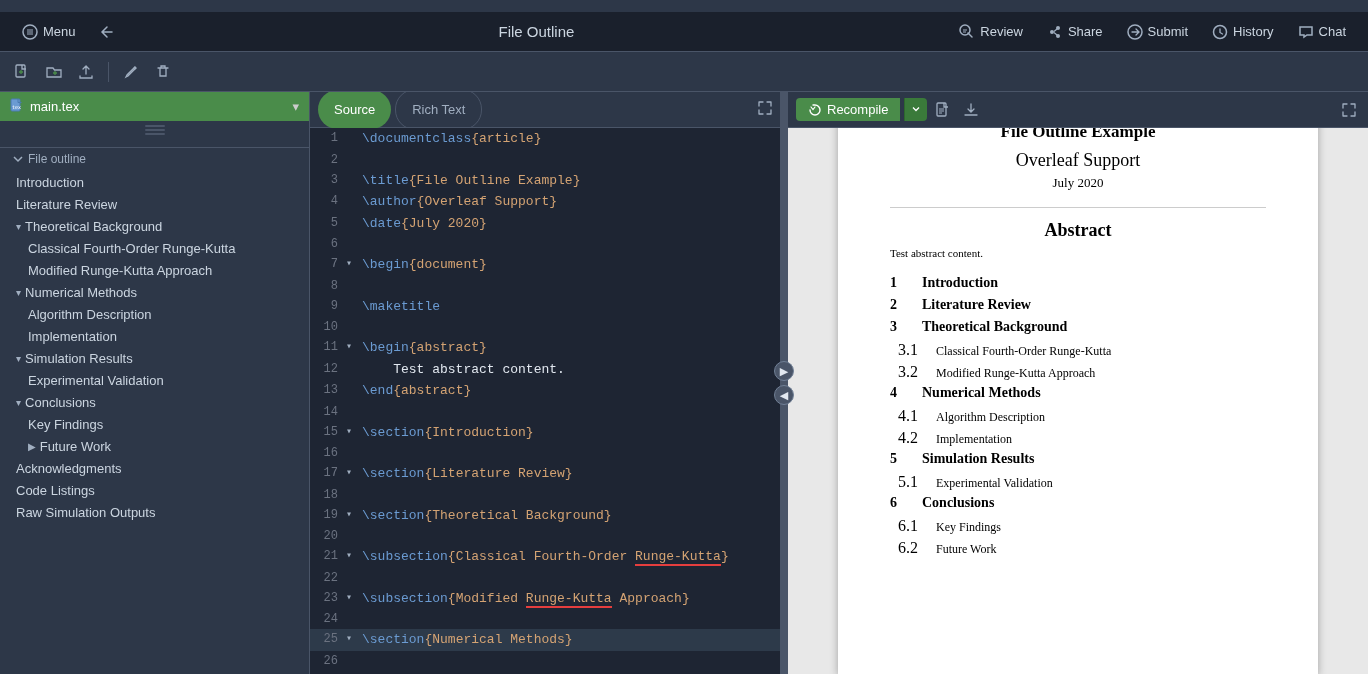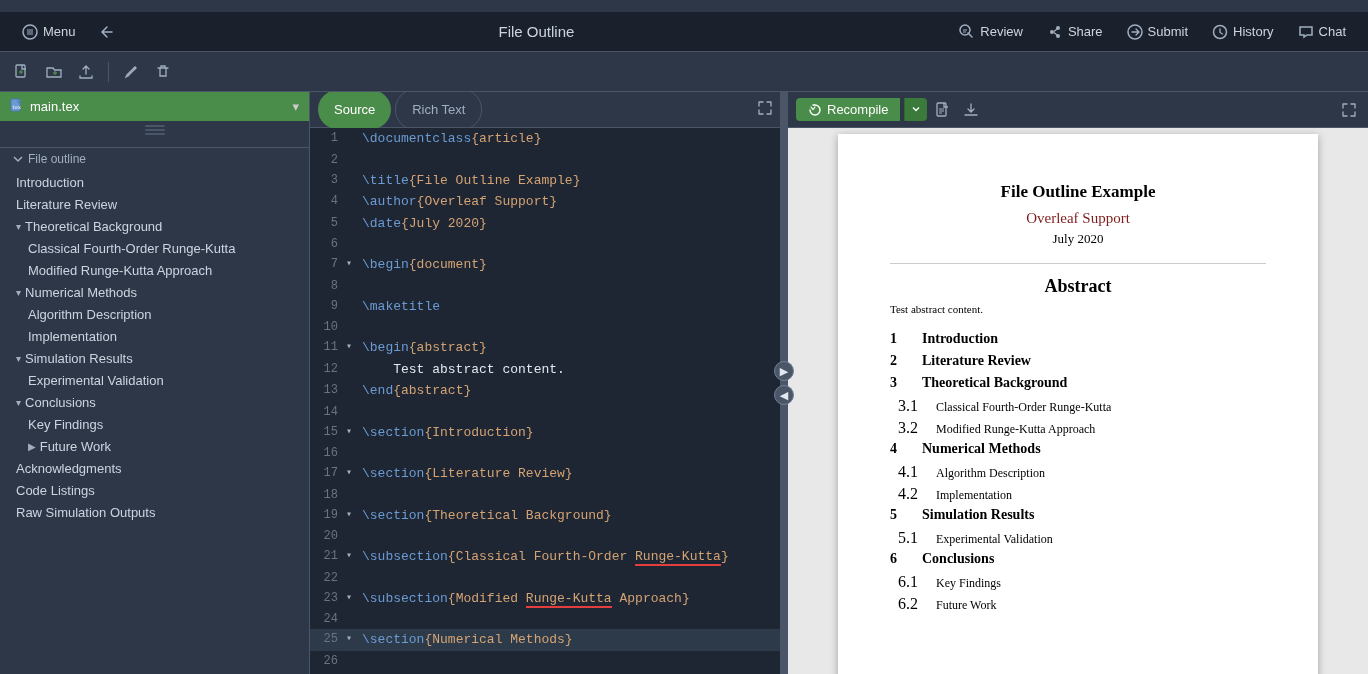--- a/index.html
+++ b/index.html
@@ -227,34 +227,34 @@
       cursor: pointer; padding: 4px; border-radius: 3px;
       display: flex; align-items: center;
     }
     .preview-expand { margin-left: auto; }
 
     .preview-content {
       flex: 1;
       overflow-y: auto;
       background: #e8e8e8;
       display: flex;
-      align-items: flex-start;
+      align-items: flex-end;
       justify-content: center;
-      padding: 6px;
+      padding: 0;
     }
     .pdf-page {
       background: #fff;
       width: 480px;
       min-height: 600px;
       box-shadow: 0 2px 8px rgba(0,0,0,0.3);
       padding: 48px 52px;
       font-family: 'Times New Roman', serif;
     }
     .pdf-title { text-align: center; font-size: 17px; font-weight: bold; margin-bottom: 8px; color: #000; }
-    .pdf-author { text-align: center; font-size: 15px; color: #7f1d1d; margin-bottom: 4px; }
+    .pdf-author { text-align: center; font-size: 18px; color: #000000; margin-bottom: 4px; }
     .pdf-date { text-align: center; font-size: 13px; color: #000; margin-bottom: 16px; }
     .pdf-abstract-title { text-align: center; font-weight: bold; font-size: 18px; margin-bottom: 6px; color: #000; }
     .pdf-abstract-text { font-size: 11px; color: #000; margin-bottom: 16px; text-align: left; }
     .pdf-section { display: flex; gap: 8px; margin-bottom: 6px; align-items: baseline; }
     .pdf-section-num { font-size: 14px; font-weight: bold; color: #000; min-width: 24px; }
     .pdf-section-title { font-size: 14px; font-weight: bold; color: #000; }
     .pdf-subsection { display: flex; gap: 8px; margin-bottom: 4px; align-items: baseline; padding-left: 8px; }
     .pdf-subsection-num { font-size: 16px; color: #000; min-width: 30px; }
     .pdf-subsection-title { font-size: 12px; color: #000; }
     .pdf-divider { border: none; border-top: 1px solid #ccc; margin: 12px 0; }

